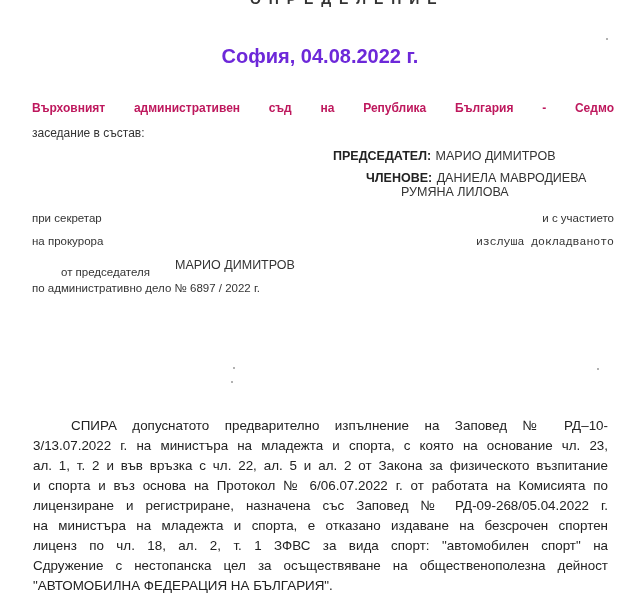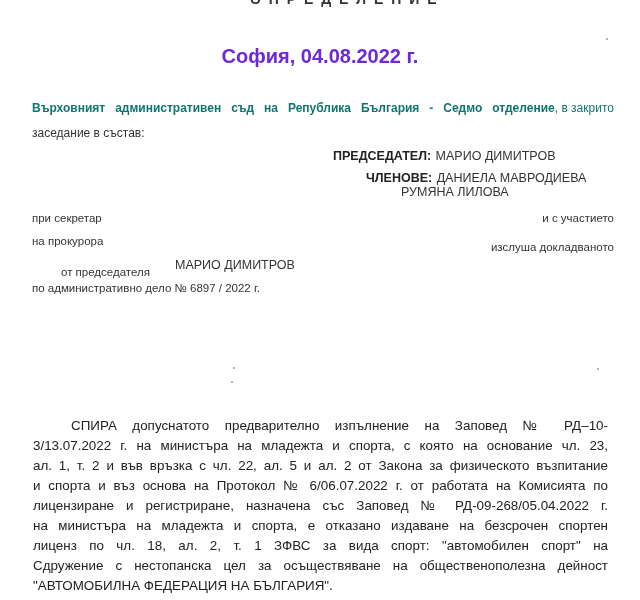--- a/index.html
+++ b/index.html
@@ -31,21 +31,21 @@
     .city-date {
       left: 0; width: 640px; top: 45px;
       text-align: center;
       font-size: 20px; font-weight: bold;
       color: #6d28d9;
     }
     .intro-line1 {
       left: 32px; top: 101px; width: 582px;
       font-size: 12px;
       display: flex; justify-content: space-between;
-      color: #0f766e;
+      color: #be185d;
     }
     .intro-line1 b { font-weight: bold; }
     .intro-line2 {
       left: 32px; top: 126px;
       font-size: 12px; color: #333;
     }
 
     .composition-label {
       font-size: 12.5px; font-weight: bold; color: #222; margin-left: 35px;
     }
@@ -54,21 +54,21 @@
     }
     .chair-row { left: 298px; top: 146px; }
     .members-row { left: 331px; top: 168px; }
     .members-row2 { left: 401px; top: 185px; font-size: 12.5px; color: #333; }
 
     .meta-left { left: 32px; font-size: 11.5px; color: #333; }
     .meta-right { right: 26px; font-size: 11.5px; color: #333; }
     .secretary { top: 212px; }
     .participation { top: 212px; }
     .prosecutor { top: 235px; }
-    .heard { top: 241px; }
+    .heard { top: 235px; font-family: Liberation Mono, monospace; }
     .rapporteur { top: 266px; margin-left: 29px; }
     .rapporteur-name { left: 175px; top: 258px; font-size: 12.5px; color: #333; }
     .case-no { top: 282px; }
 
     .decision-heading {
       left: 0; width: 640px; top: 374px;
       text-align: center;
       font-size: 14px;
       letter-spacing: 5px;
       color: #333;
@@ -108,21 +108,20 @@
 
   <div class="abs intro-line1">
     <b>Върховният</b>
     <b>административен</b>
     <b>съд</b>
     <b>на</b>
     <b>Република</b>
     <b>България</b>
     <b>-</b>
     <b>Седмо</b>
-    <span><b>отделение</b><span>, в закрито</span></span>
   </div>
   <div class="abs intro-line2">заседание в състав:</div>
 
   <div class="abs chair-row">
     <span class="composition-label">ПРЕДСЕДАТЕЛ:</span>
     <span class="composition-value">МАРИО ДИМИТРОВ</span>
   </div>
   <div class="abs members-row">
     <span class="composition-label">ЧЛЕНОВЕ:</span>
     <span class="composition-value">ДАНИЕЛА МАВРОДИЕВА</span>

